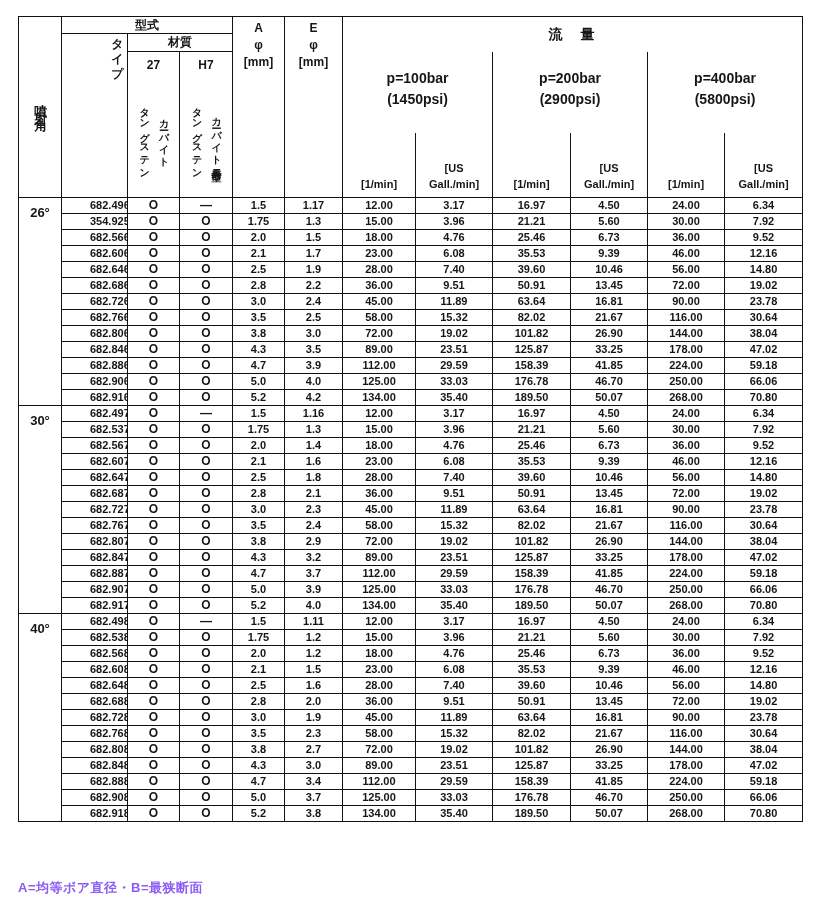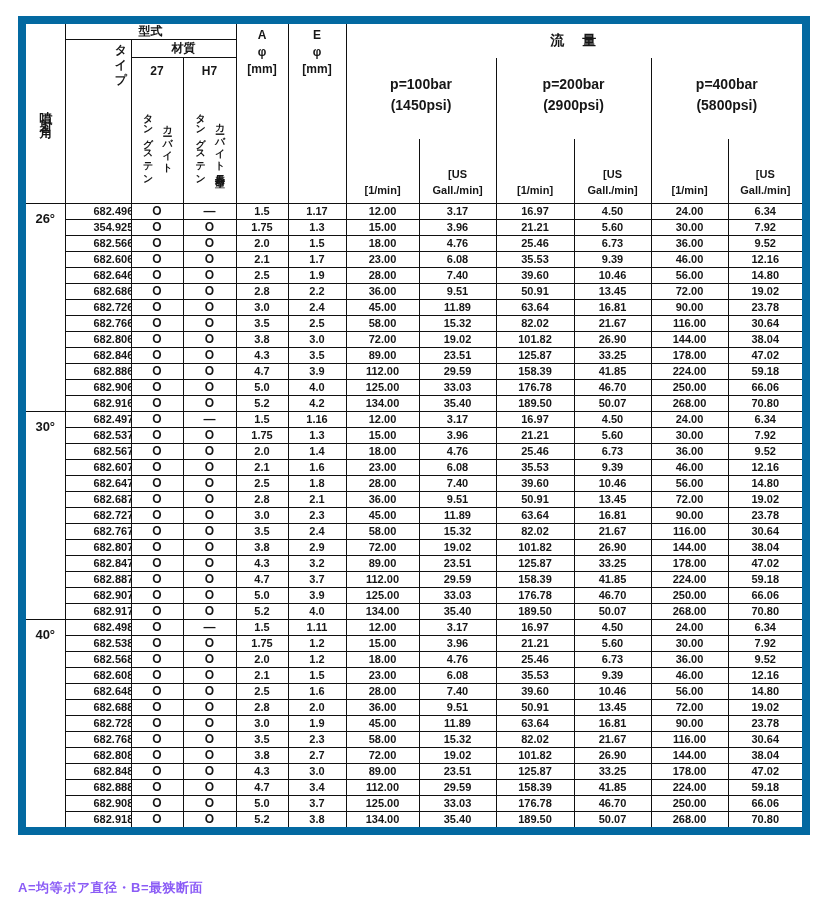--- a/index.html
+++ b/index.html
@@ -5,21 +5,21 @@
   html,body { margin:0; padding:0; background:#ffffff; }
   .page {
     position:relative; width:823px; height:906px; background:#ffffff;
     font-family:"Liberation Sans","DejaVu Sans",sans-serif;
     font-weight:bold; color:#161616;
   }
   table.spec {
     position:absolute; left:18px; top:16px;
     width:785px; height:722px;
     border-collapse:collapse; table-layout:fixed;
-    border:8px solid #0369a1;
+    border:1px solid #0369a1;
   }
   .spec th, .spec td {
     border:1px solid #111; padding:0; margin:0;
     text-align:center; vertical-align:middle;
     font-weight:bold; color:#161616; overflow:hidden;
     font-size:11px; line-height:1.25;
   }
   
   th.angle-hdr { font-size:13px; }
   th.angle-hdr .vlabel {

